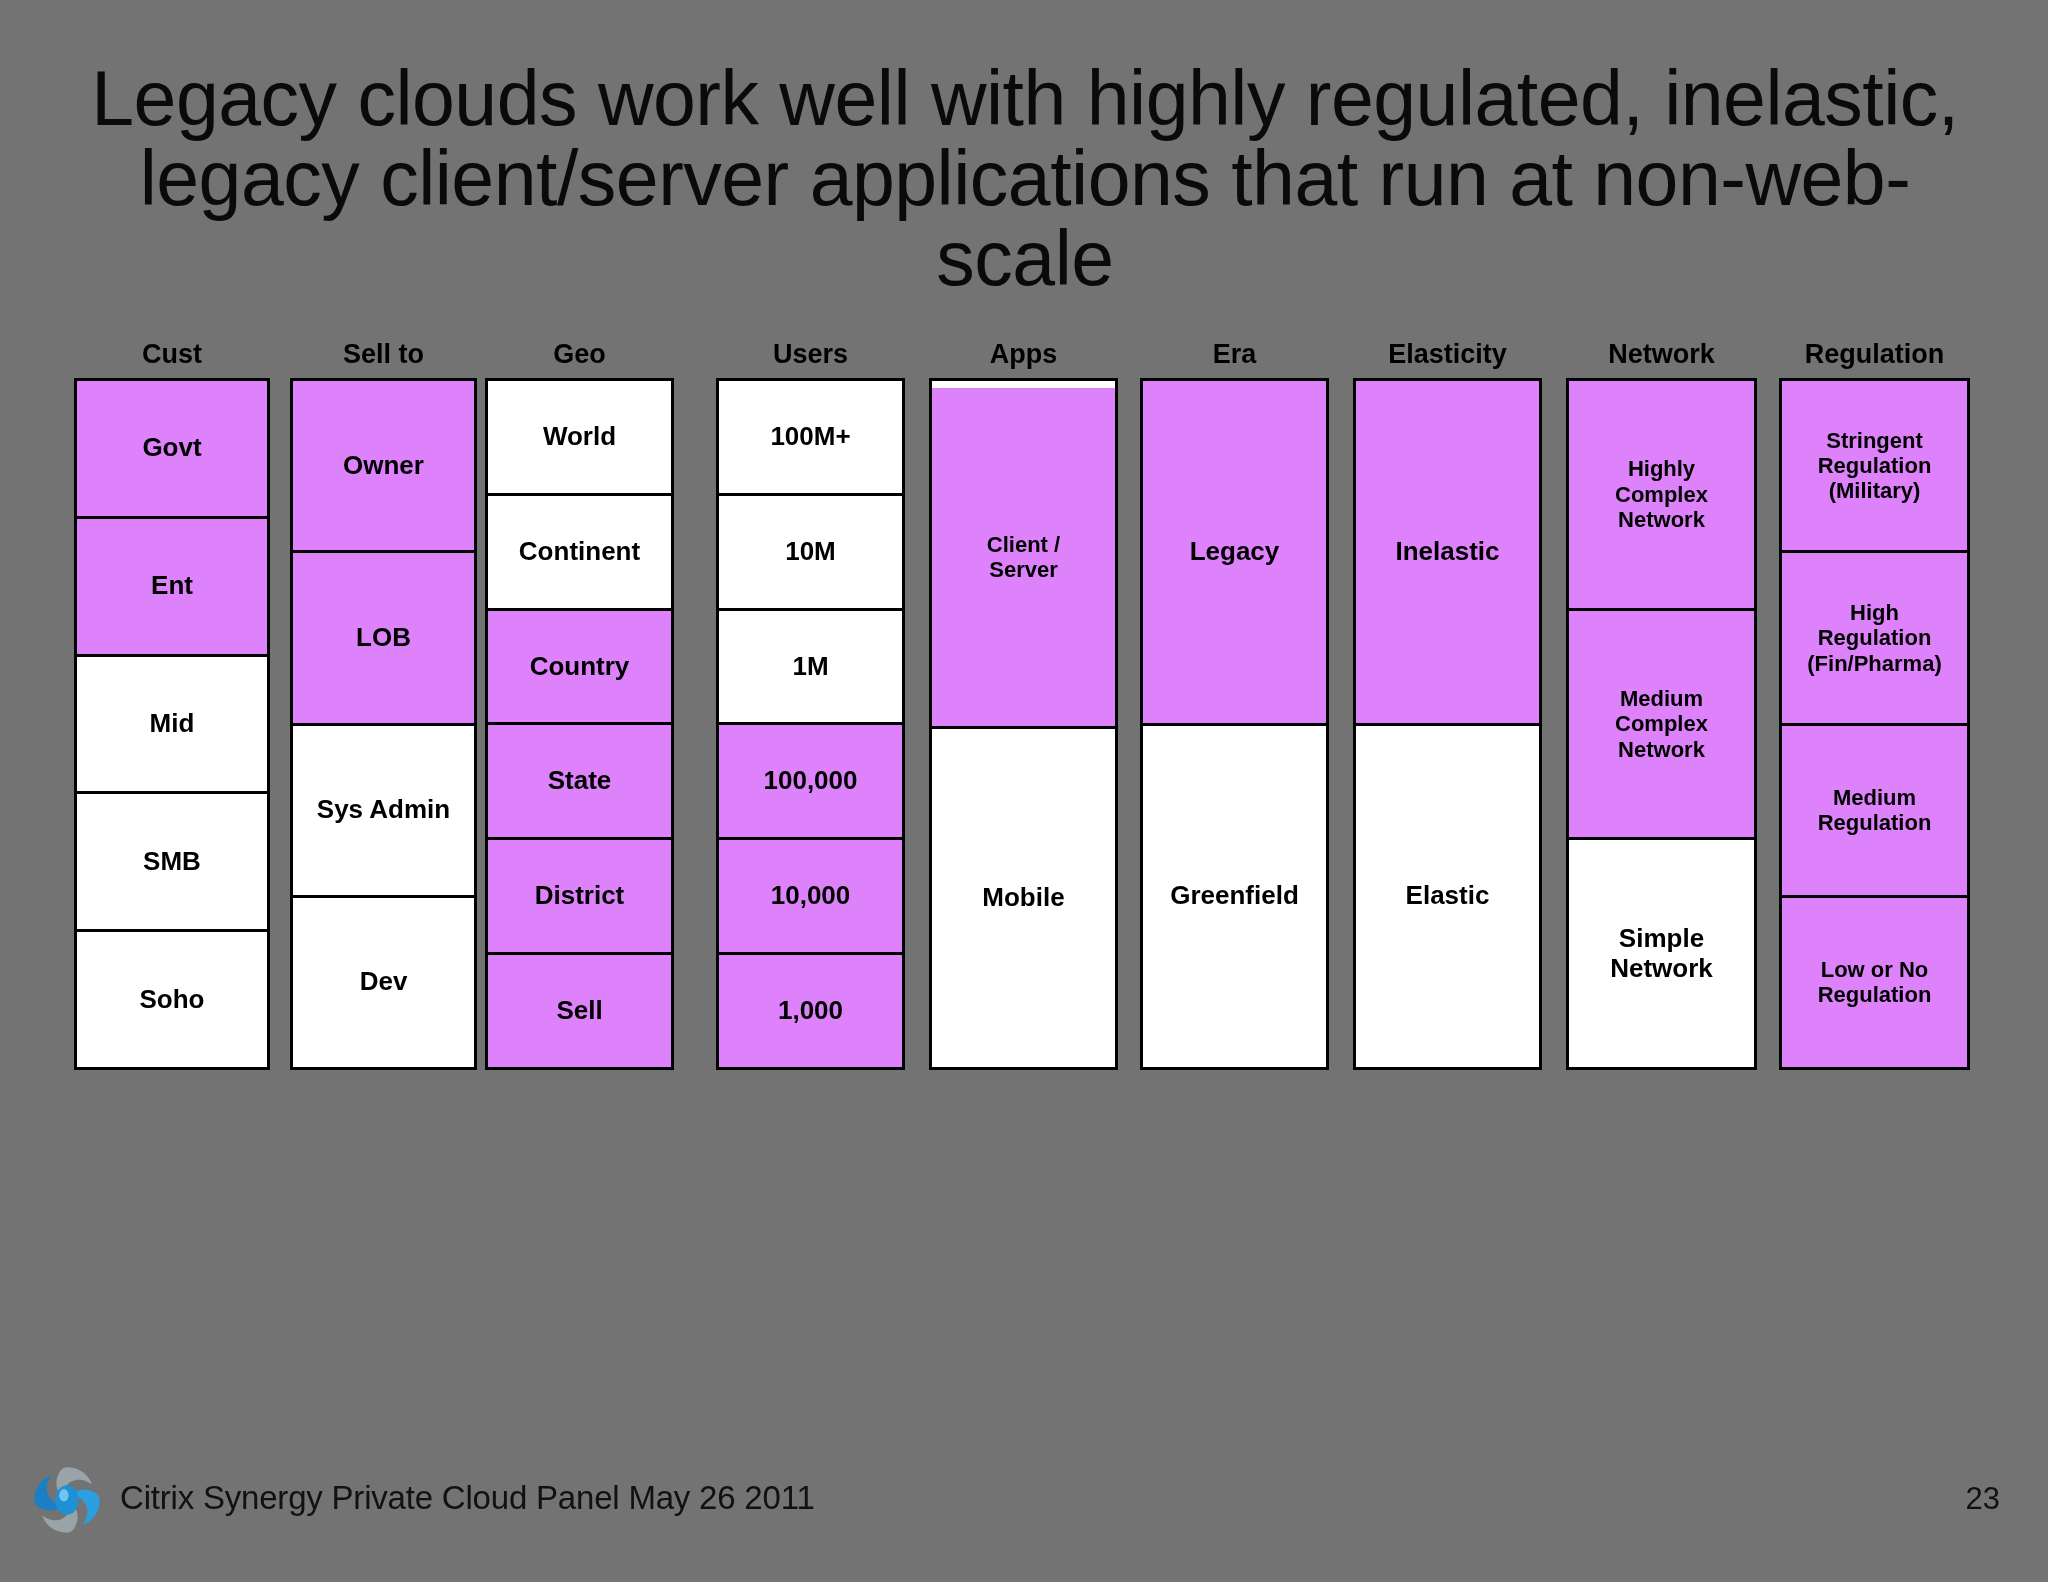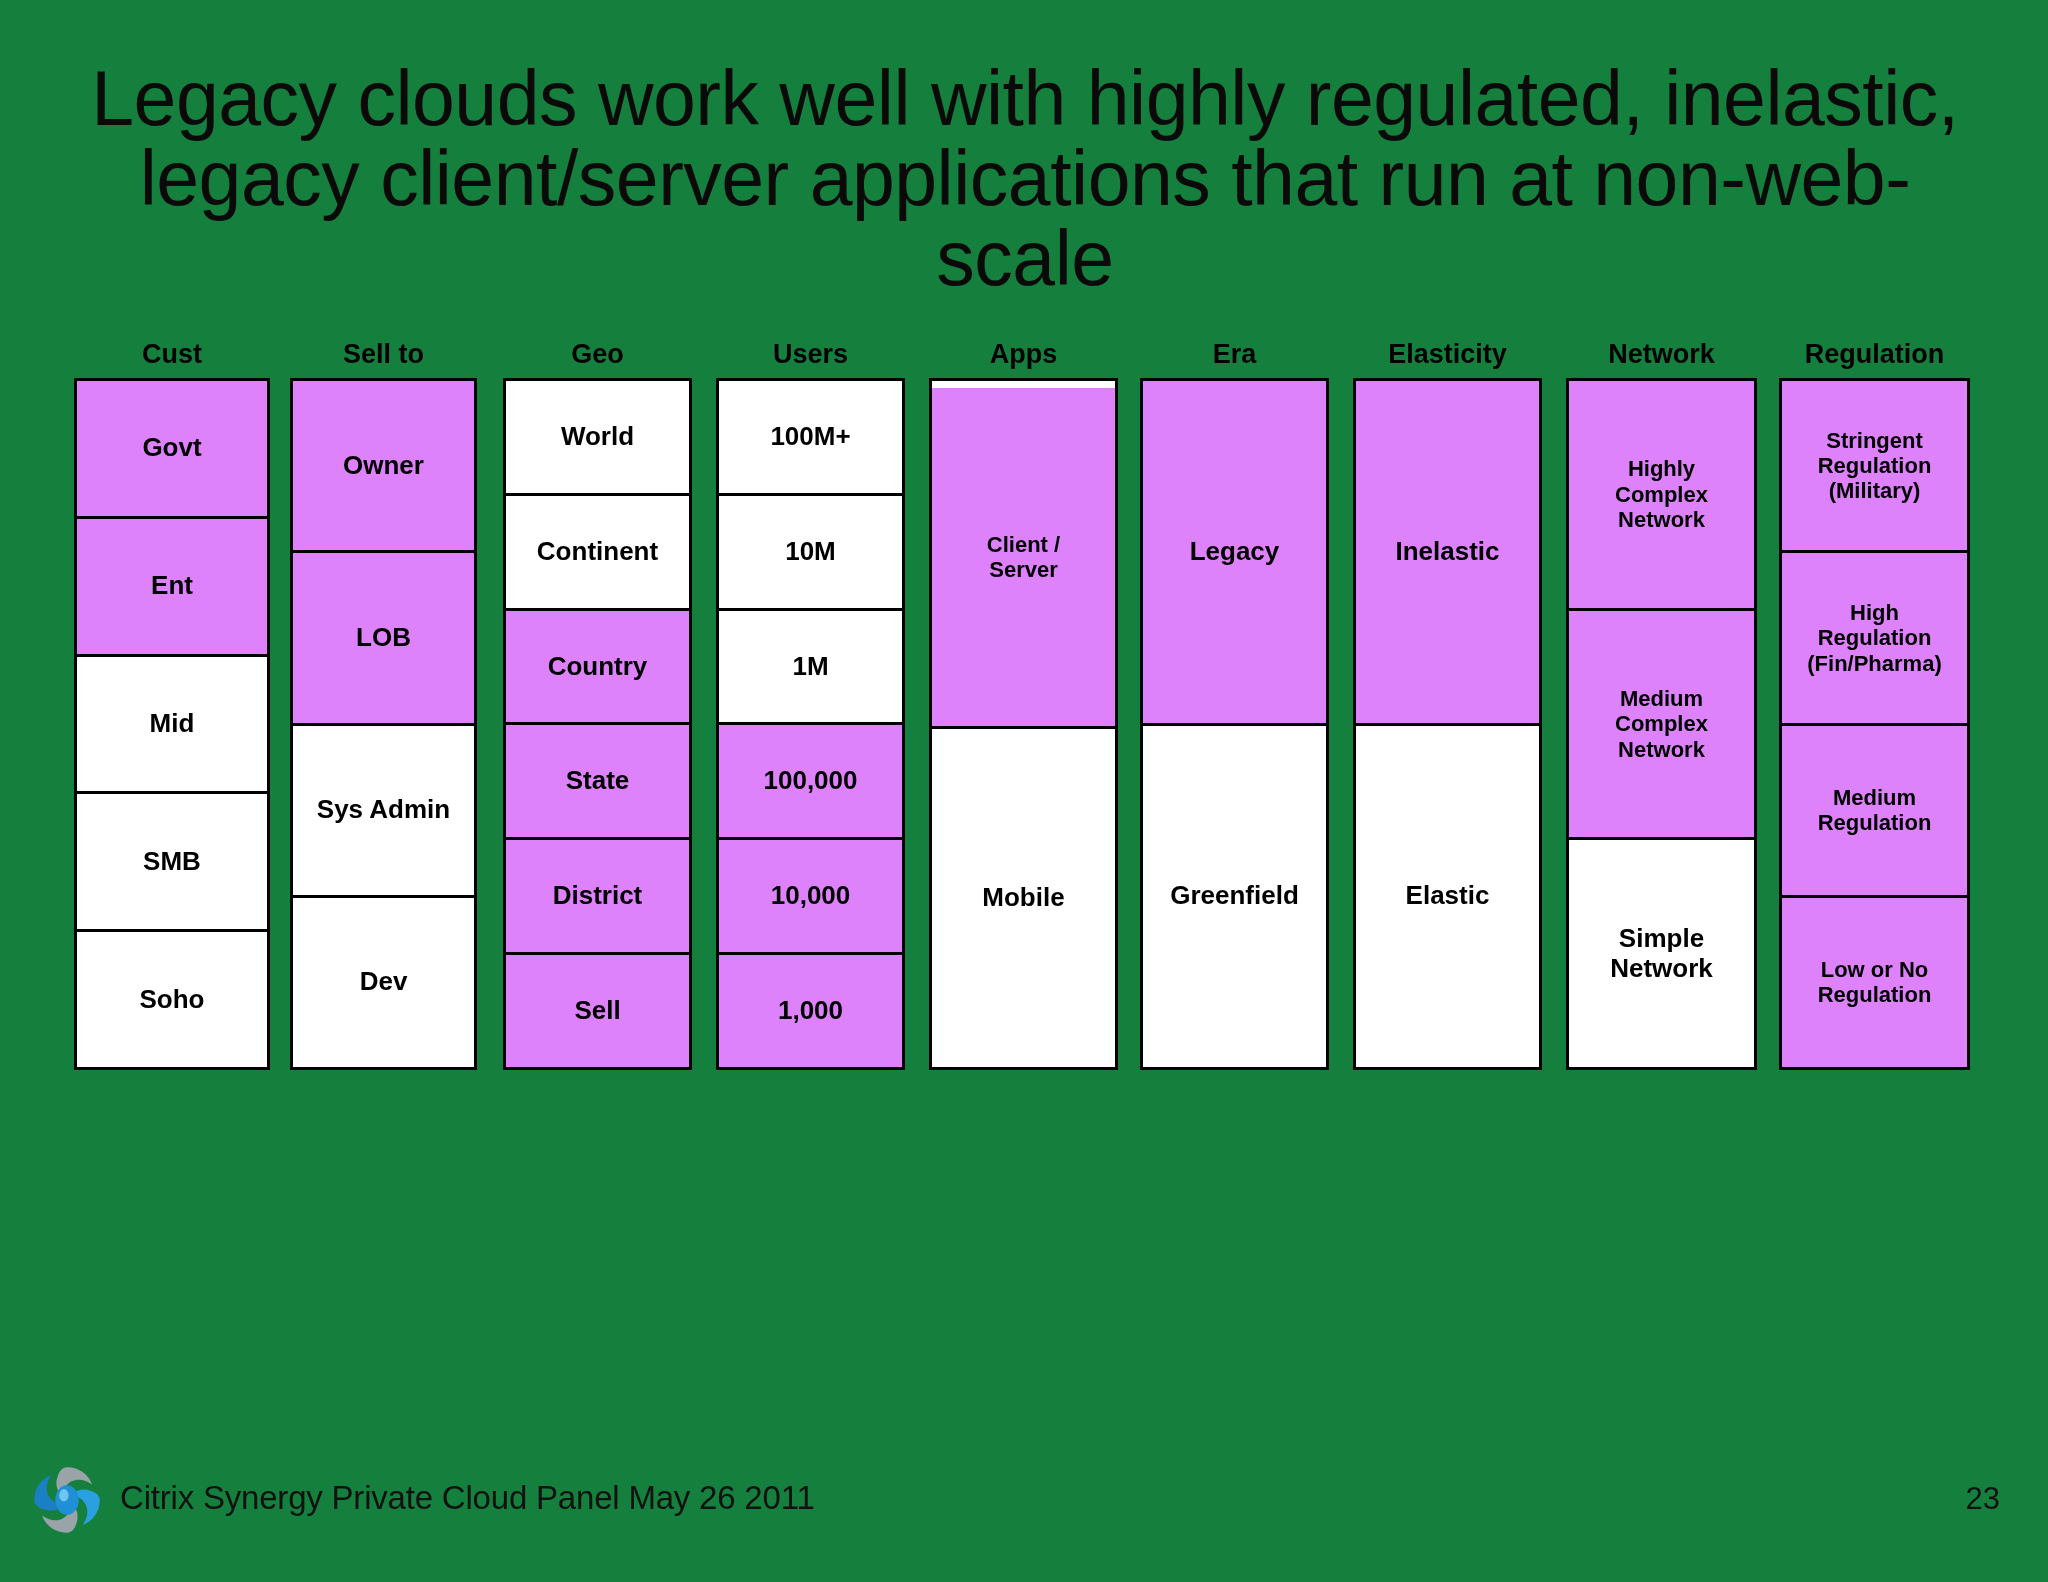--- a/index.html
+++ b/index.html
@@ -5,21 +5,21 @@
   * { box-sizing: border-box; margin: 0; padding: 0; }
   html, body {
     width: 2048px; height: 1582px;
     background: #ffffff;
     font-family: "Liberation Sans", sans-serif;
     overflow: hidden;
   }
   .slide {
     position: relative;
     width: 2048px; height: 1582px;
-    background: #15803d;
+    background: #737373;
   }
 
   
   .title {
     position: absolute;
     left: 80px; top: 58px;
     width: 1890px;
     text-align: center;
     font-size: 77px;
     line-height: 1.04;
@@ -122,21 +122,21 @@
       </div>
       <div class="column" style="left: 290px; width: 187px;">
         <div class="col-header">Sell to</div>
         <div class="col-body">
           <div class="seg hl" style="flex: 1.25 0 0px;">Owner</div>
           <div class="seg hl" style="flex: 1.25 0 0px;">LOB</div>
           <div class="seg" style="flex: 1.25 0 0px;">Sys Admin</div>
           <div class="seg" style="flex: 1.25 0 0px;">Dev</div>
         </div>
       </div>
-      <div class="column" style="left: 503px; width: 189px;">
+      <div class="column" style="left: 485px; width: 189px;">
         <div class="col-header">Geo</div>
         <div class="col-body">
           <div class="seg" style="flex: 1 0 0px;">World</div>
           <div class="seg" style="flex: 1 0 0px;">Continent</div>
           <div class="seg hl" style="flex: 1 0 0px;">Country</div>
           <div class="seg hl" style="flex: 1 0 0px;">State</div>
           <div class="seg hl" style="flex: 1 0 0px;">District</div>
           <div class="seg hl" style="flex: 1 0 0px;">Sell</div>
         </div>
       </div>

